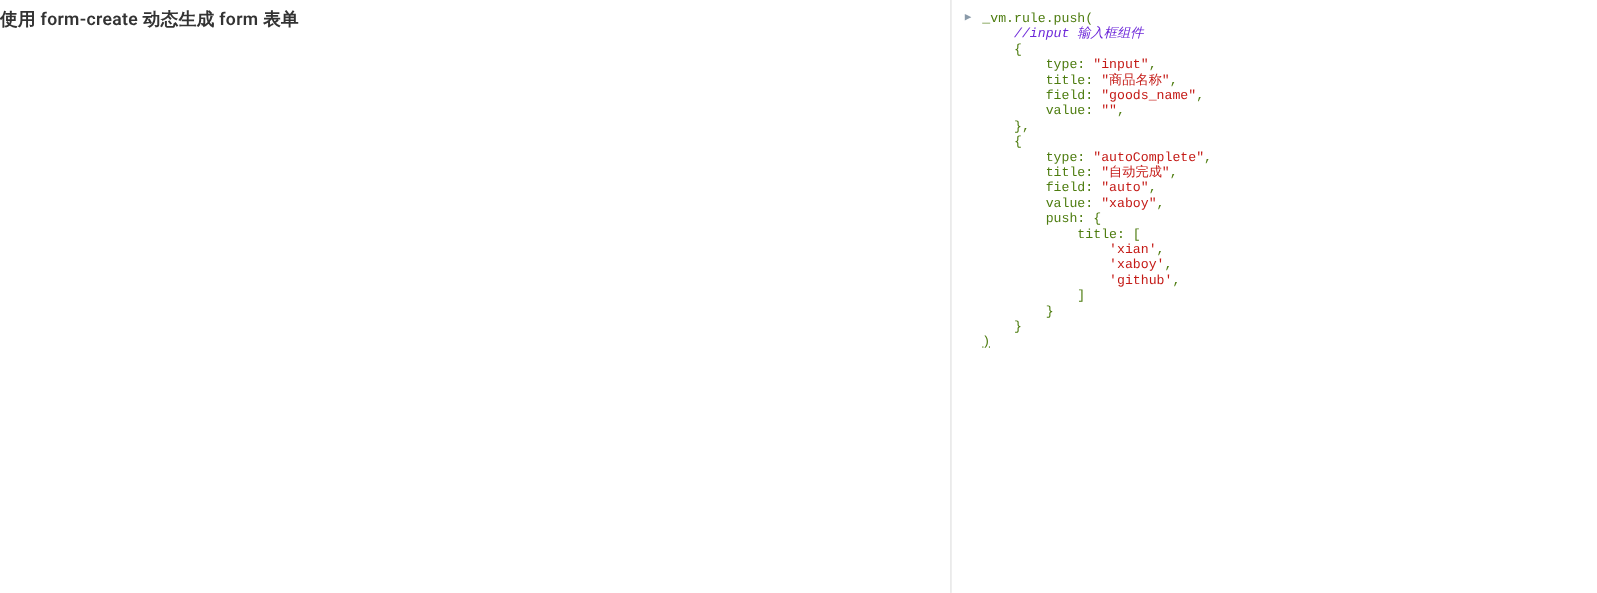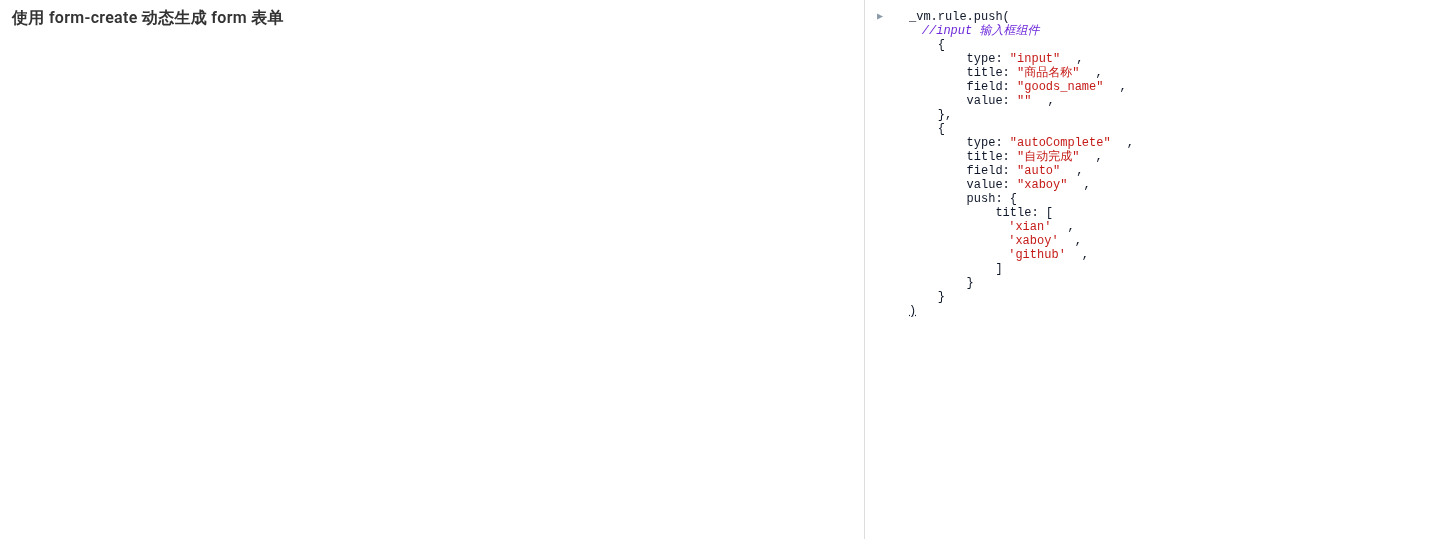--- a/index.html
+++ b/index.html
@@ -9,21 +9,21 @@
     }
     body {
       font-family: -apple-system, BlinkMacSystemFont, "Segoe UI", Roboto, "Helvetica Neue", Arial, sans-serif;
       display: flex;
       width: 1452px;
       height: 539px;
       background: #fff;
     }
     .left-panel {
       flex: 0 0 864px;
-      padding: 8px 12px;
+      padding: 8px 0;
     }
     .title {
       font-size: 16px;
       font-weight: 600;
       color: #333;
       letter-spacing: 0.3px;
     }
     .right-panel {
       flex: 1;
       border-left: 1px solid #ddd;
@@ -38,21 +38,21 @@
       position: absolute;
       left: 12px;
       top: 10px;
       color: #8a9aa9;
       font-size: 10px;
       user-select: none;
     }
     .code-line {
       white-space: pre;
     }
-    .tok-default { color: #0f172a; margin-left: 16px; }
+    .tok-default { color: #4d7c0f; }
     .tok-comment { color: #6d28d9; font-style: italic; }
     .tok-string { color: #c41a16; }
     .tok-underline { text-decoration: underline; text-decoration-style: dotted; }
   </style>
 </head>
 <body>
 
 <div class="left-panel">
   <div class="title">使用 form-create 动态生成 form 表单</div>
 </div>

